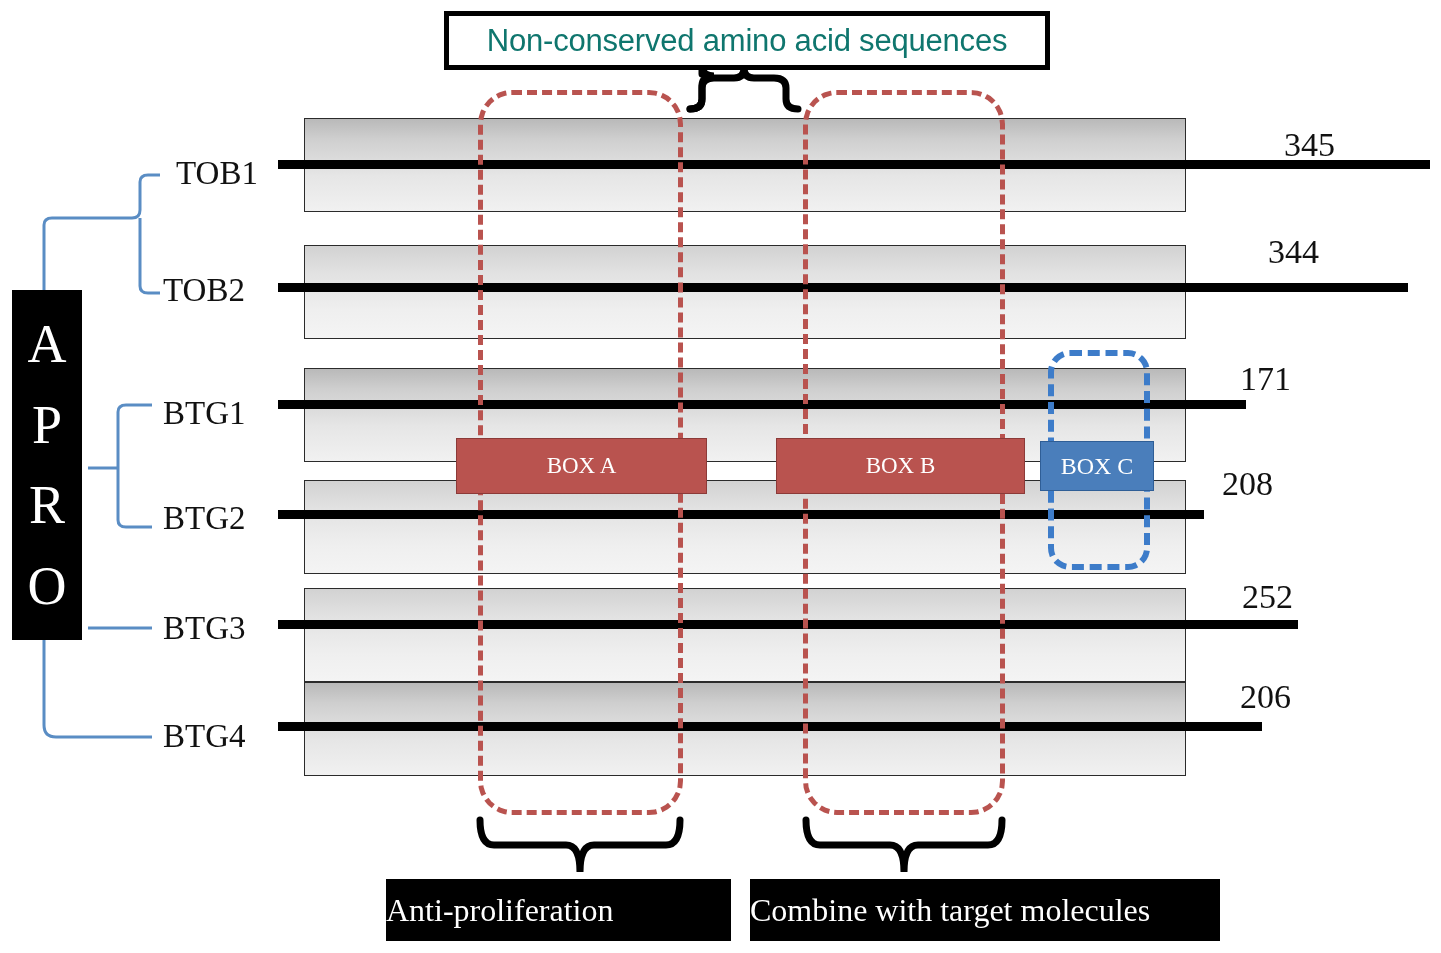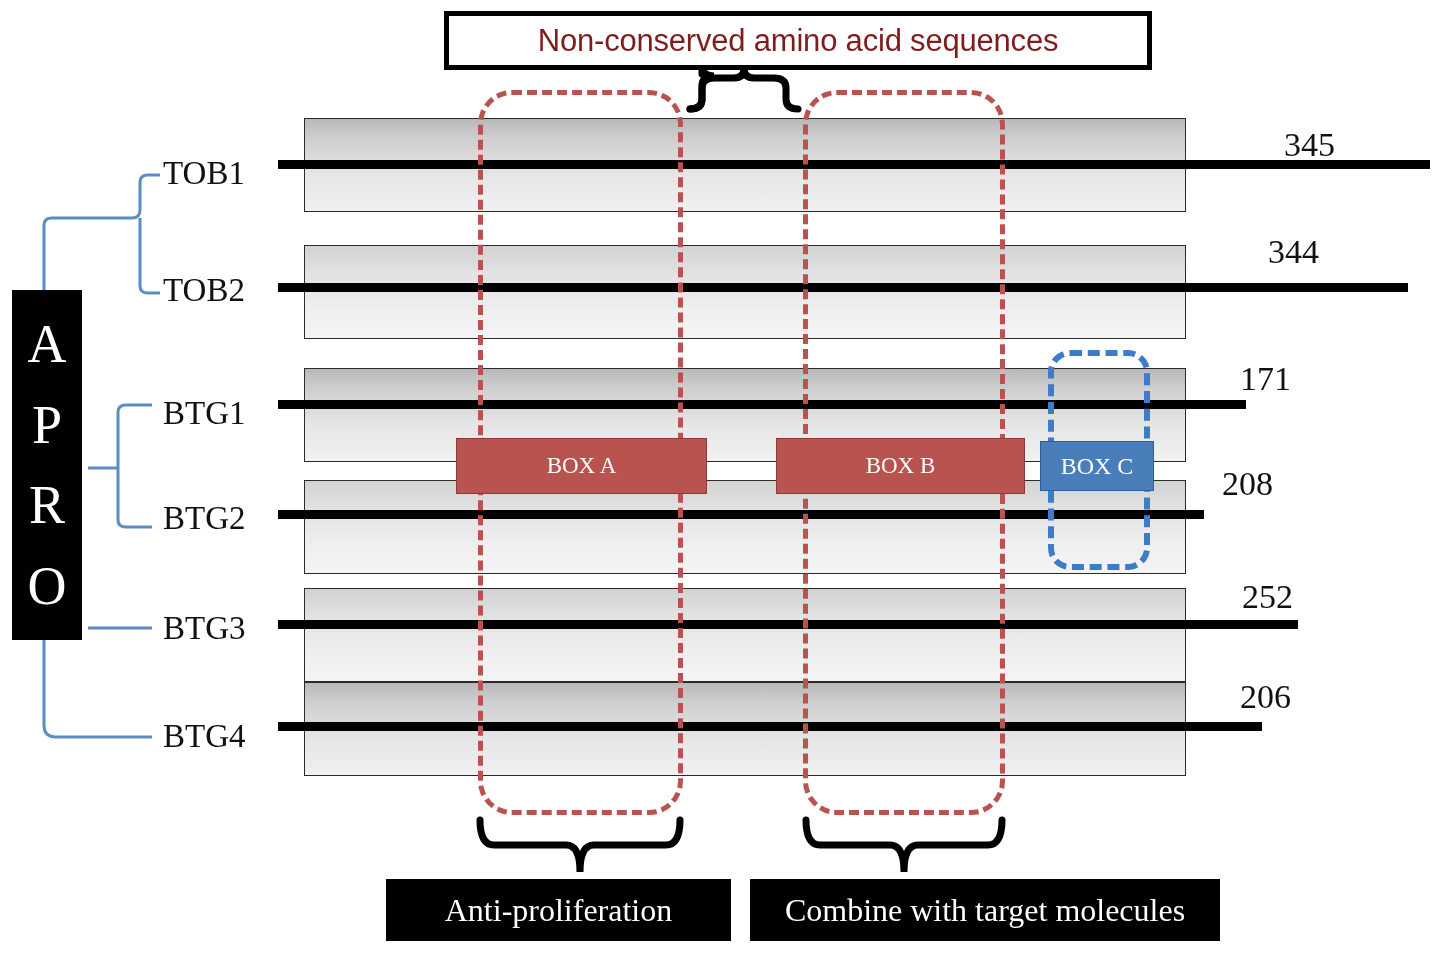--- a/index.html
+++ b/index.html
@@ -84,35 +84,35 @@
     box-sizing:border-box;
     border-radius:34px;
     background:transparent;
   }
   .dashed-red{ border:5px dashed #b9534f; }
   .dashed-blue{ border:6px dashed #3d7cc9; border-radius:22px; }
 
   
   .callout-top{
     position:absolute;
-    left:444px;top:11px;width:708px;height:59px;
+    left:444px;top:11px;width:606px;height:59px;
     border:5px solid #000000;
     background:#ffffff;
     display:flex;align-items:center;justify-content:center;
     box-sizing:border-box;
     font-family:"Liberation Sans", sans-serif;
-    font-size:31px;color:#7f1d1d;
+    font-size:31px;color:#0f766e;
     letter-spacing:-0.2px;
   }
   .callout-bottom{
     position:absolute;
     height:62px;
     background:#000000;
     color:#ffffff;
-    display:flex;align-items:center;justify-content:center;
+    display:flex;align-items:center;justify-content:flex-start;
     font-family:"Liberation Serif", serif;
     font-size:32px;
     box-sizing:border-box;
   }
 
   
   #overlay{position:absolute;left:0;top:0;width:1441px;height:953px;pointer-events:none;}
 </style>
 </head>
 <body>
@@ -133,21 +133,21 @@
   <div class="protein-bar alt" style="top:588px;"></div>
   <div class="protein-bar" style="top:682px;"></div>
 
   <div class="backbone" style="top:160px;width:1152px;"></div>
   <div class="backbone" style="top:283px;width:1130px;"></div>
   <div class="backbone" style="top:400px;width:968px;"></div>
   <div class="backbone" style="top:510px;width:926px;"></div>
   <div class="backbone" style="top:620px;width:1020px;"></div>
   <div class="backbone" style="top:722px;width:984px;"></div>
 
-  <div class="gene-label" style="left:163px;top:155px;">TOB1</div>
+  <div class="gene-label" style="left:176px;top:155px;">TOB1</div>
   <div class="gene-label" style="left:163px;top:272px;">TOB2</div>
   <div class="gene-label" style="left:163px;top:395px;">BTG1</div>
   <div class="gene-label" style="left:163px;top:500px;">BTG2</div>
   <div class="gene-label" style="left:163px;top:610px;">BTG3</div>
   <div class="gene-label" style="left:163px;top:718px;">BTG4</div>
 
   <div class="residue-num" style="left:1284px;top:126px;">345</div>
   <div class="residue-num" style="left:1268px;top:233px;">344</div>
   <div class="residue-num" style="left:1240px;top:360px;">171</div>
   <div class="residue-num" style="left:1222px;top:465px;">208</div>

